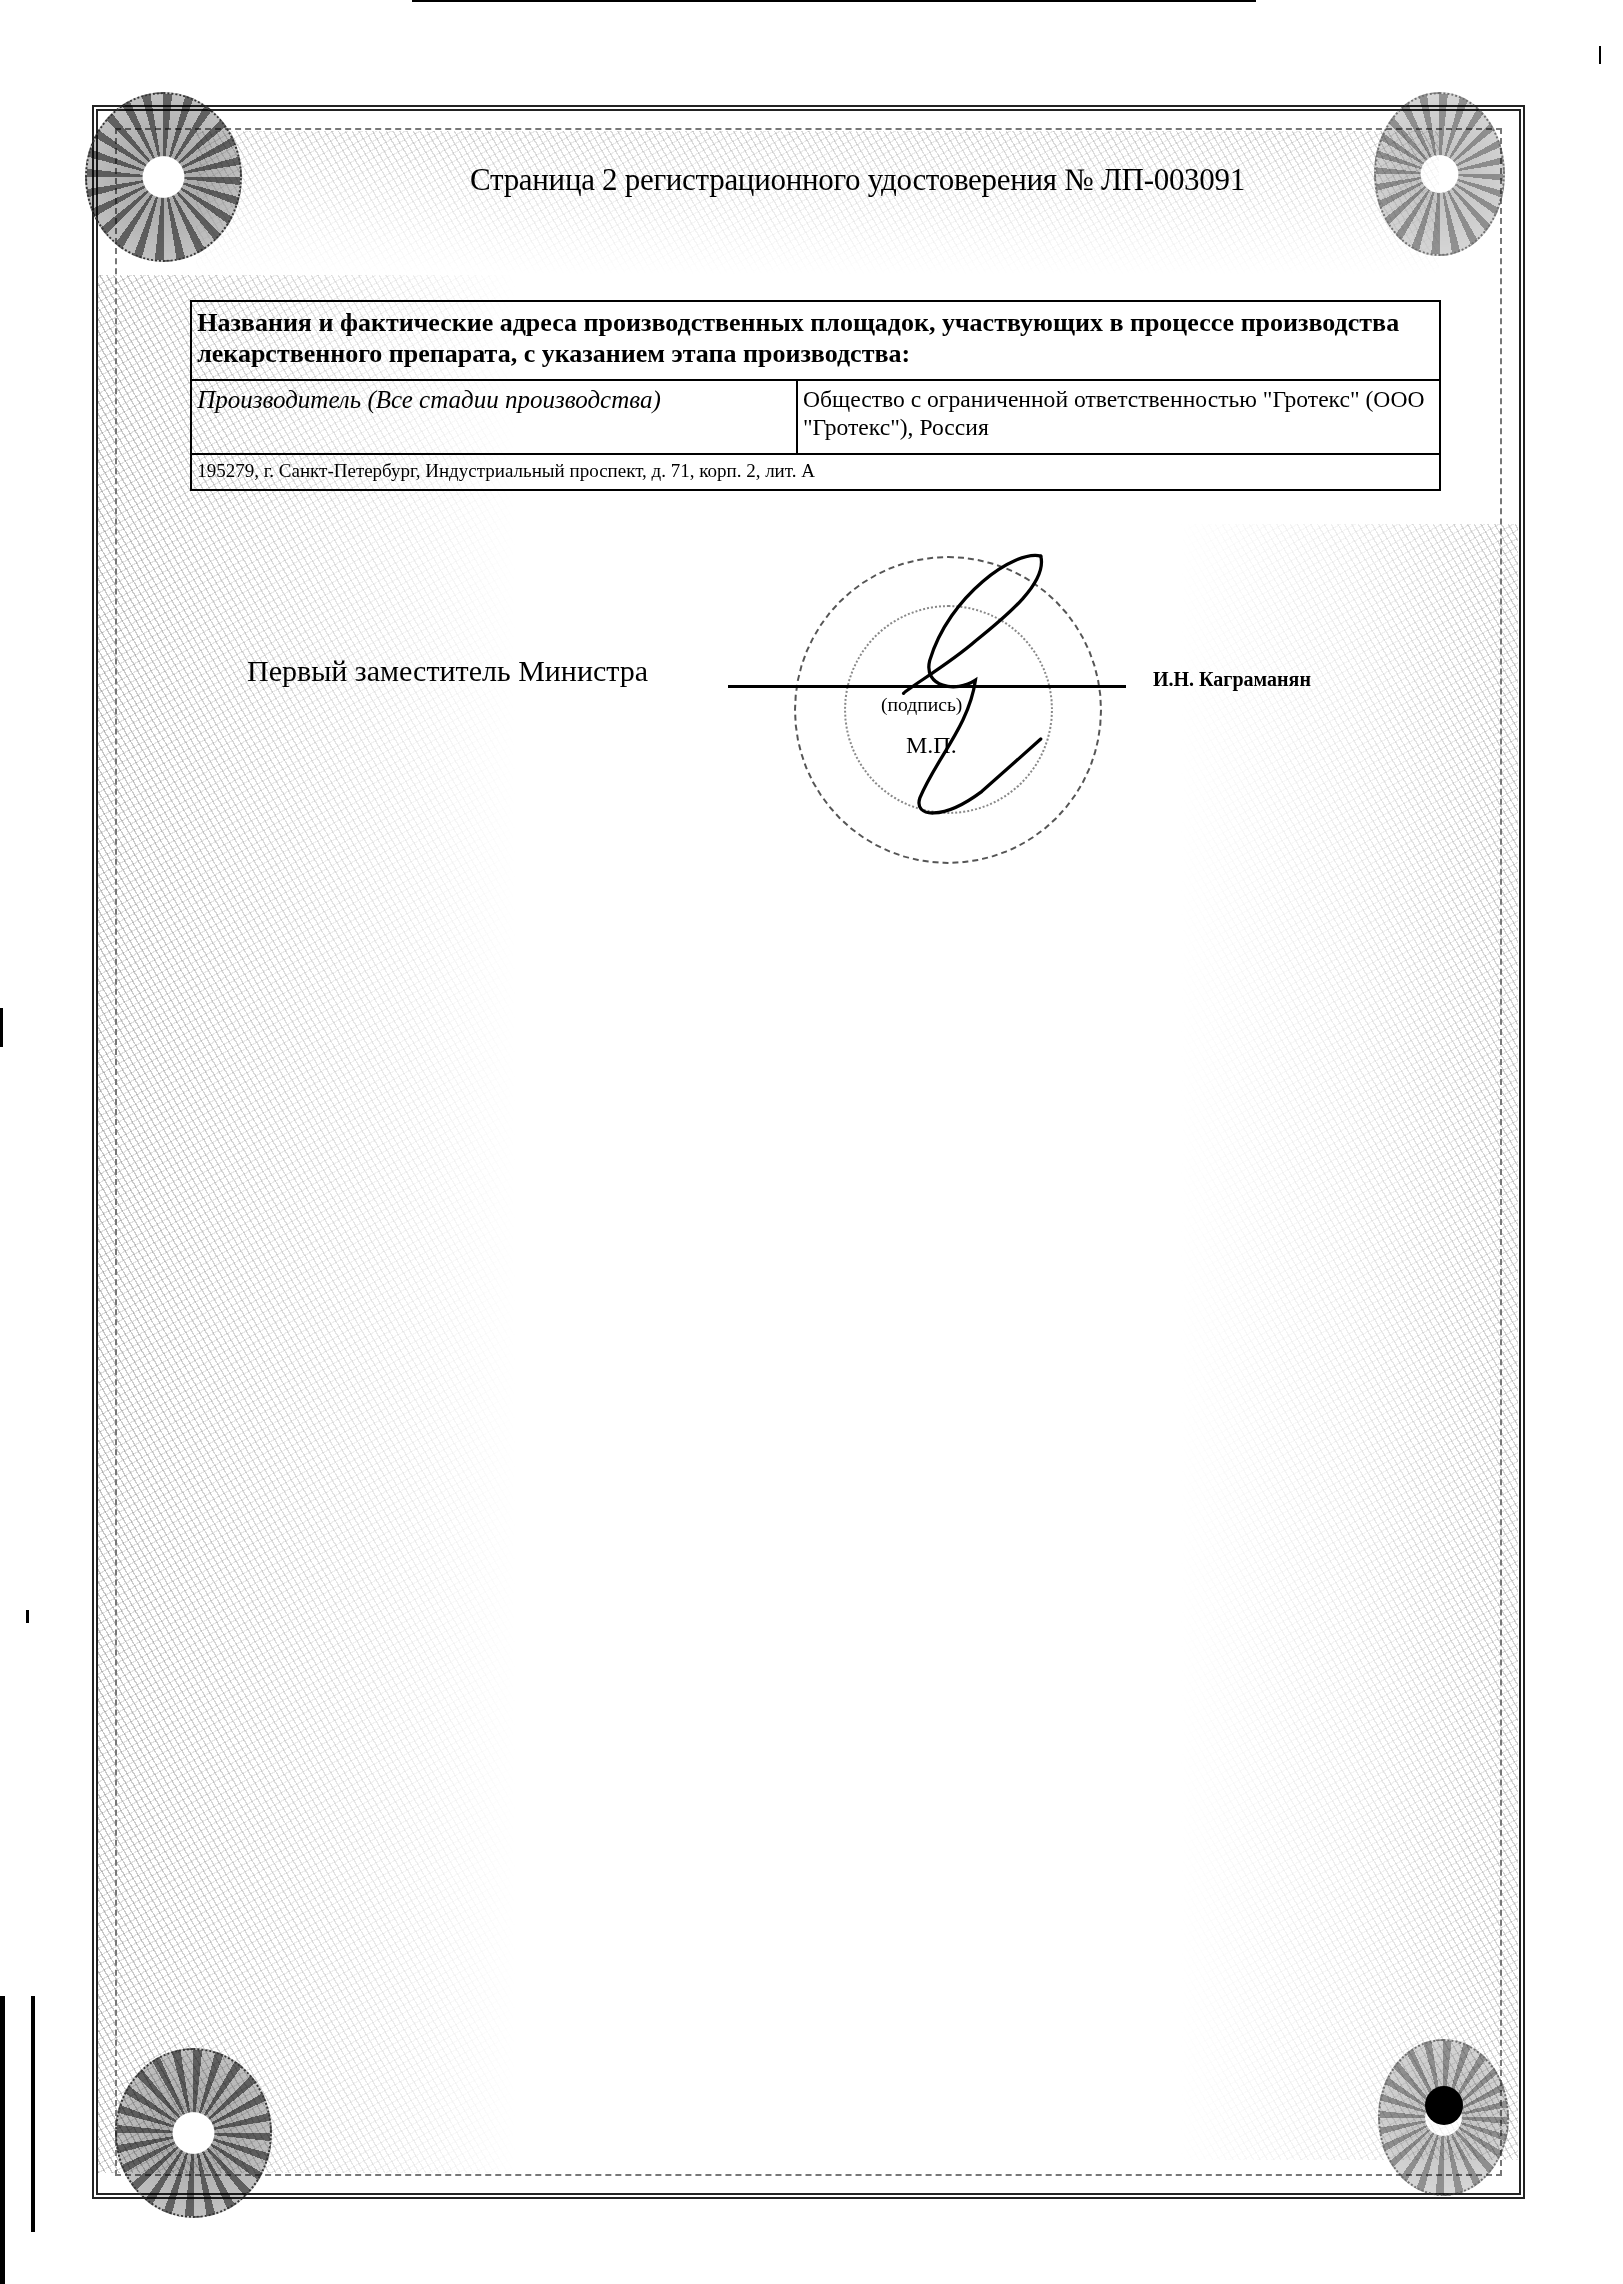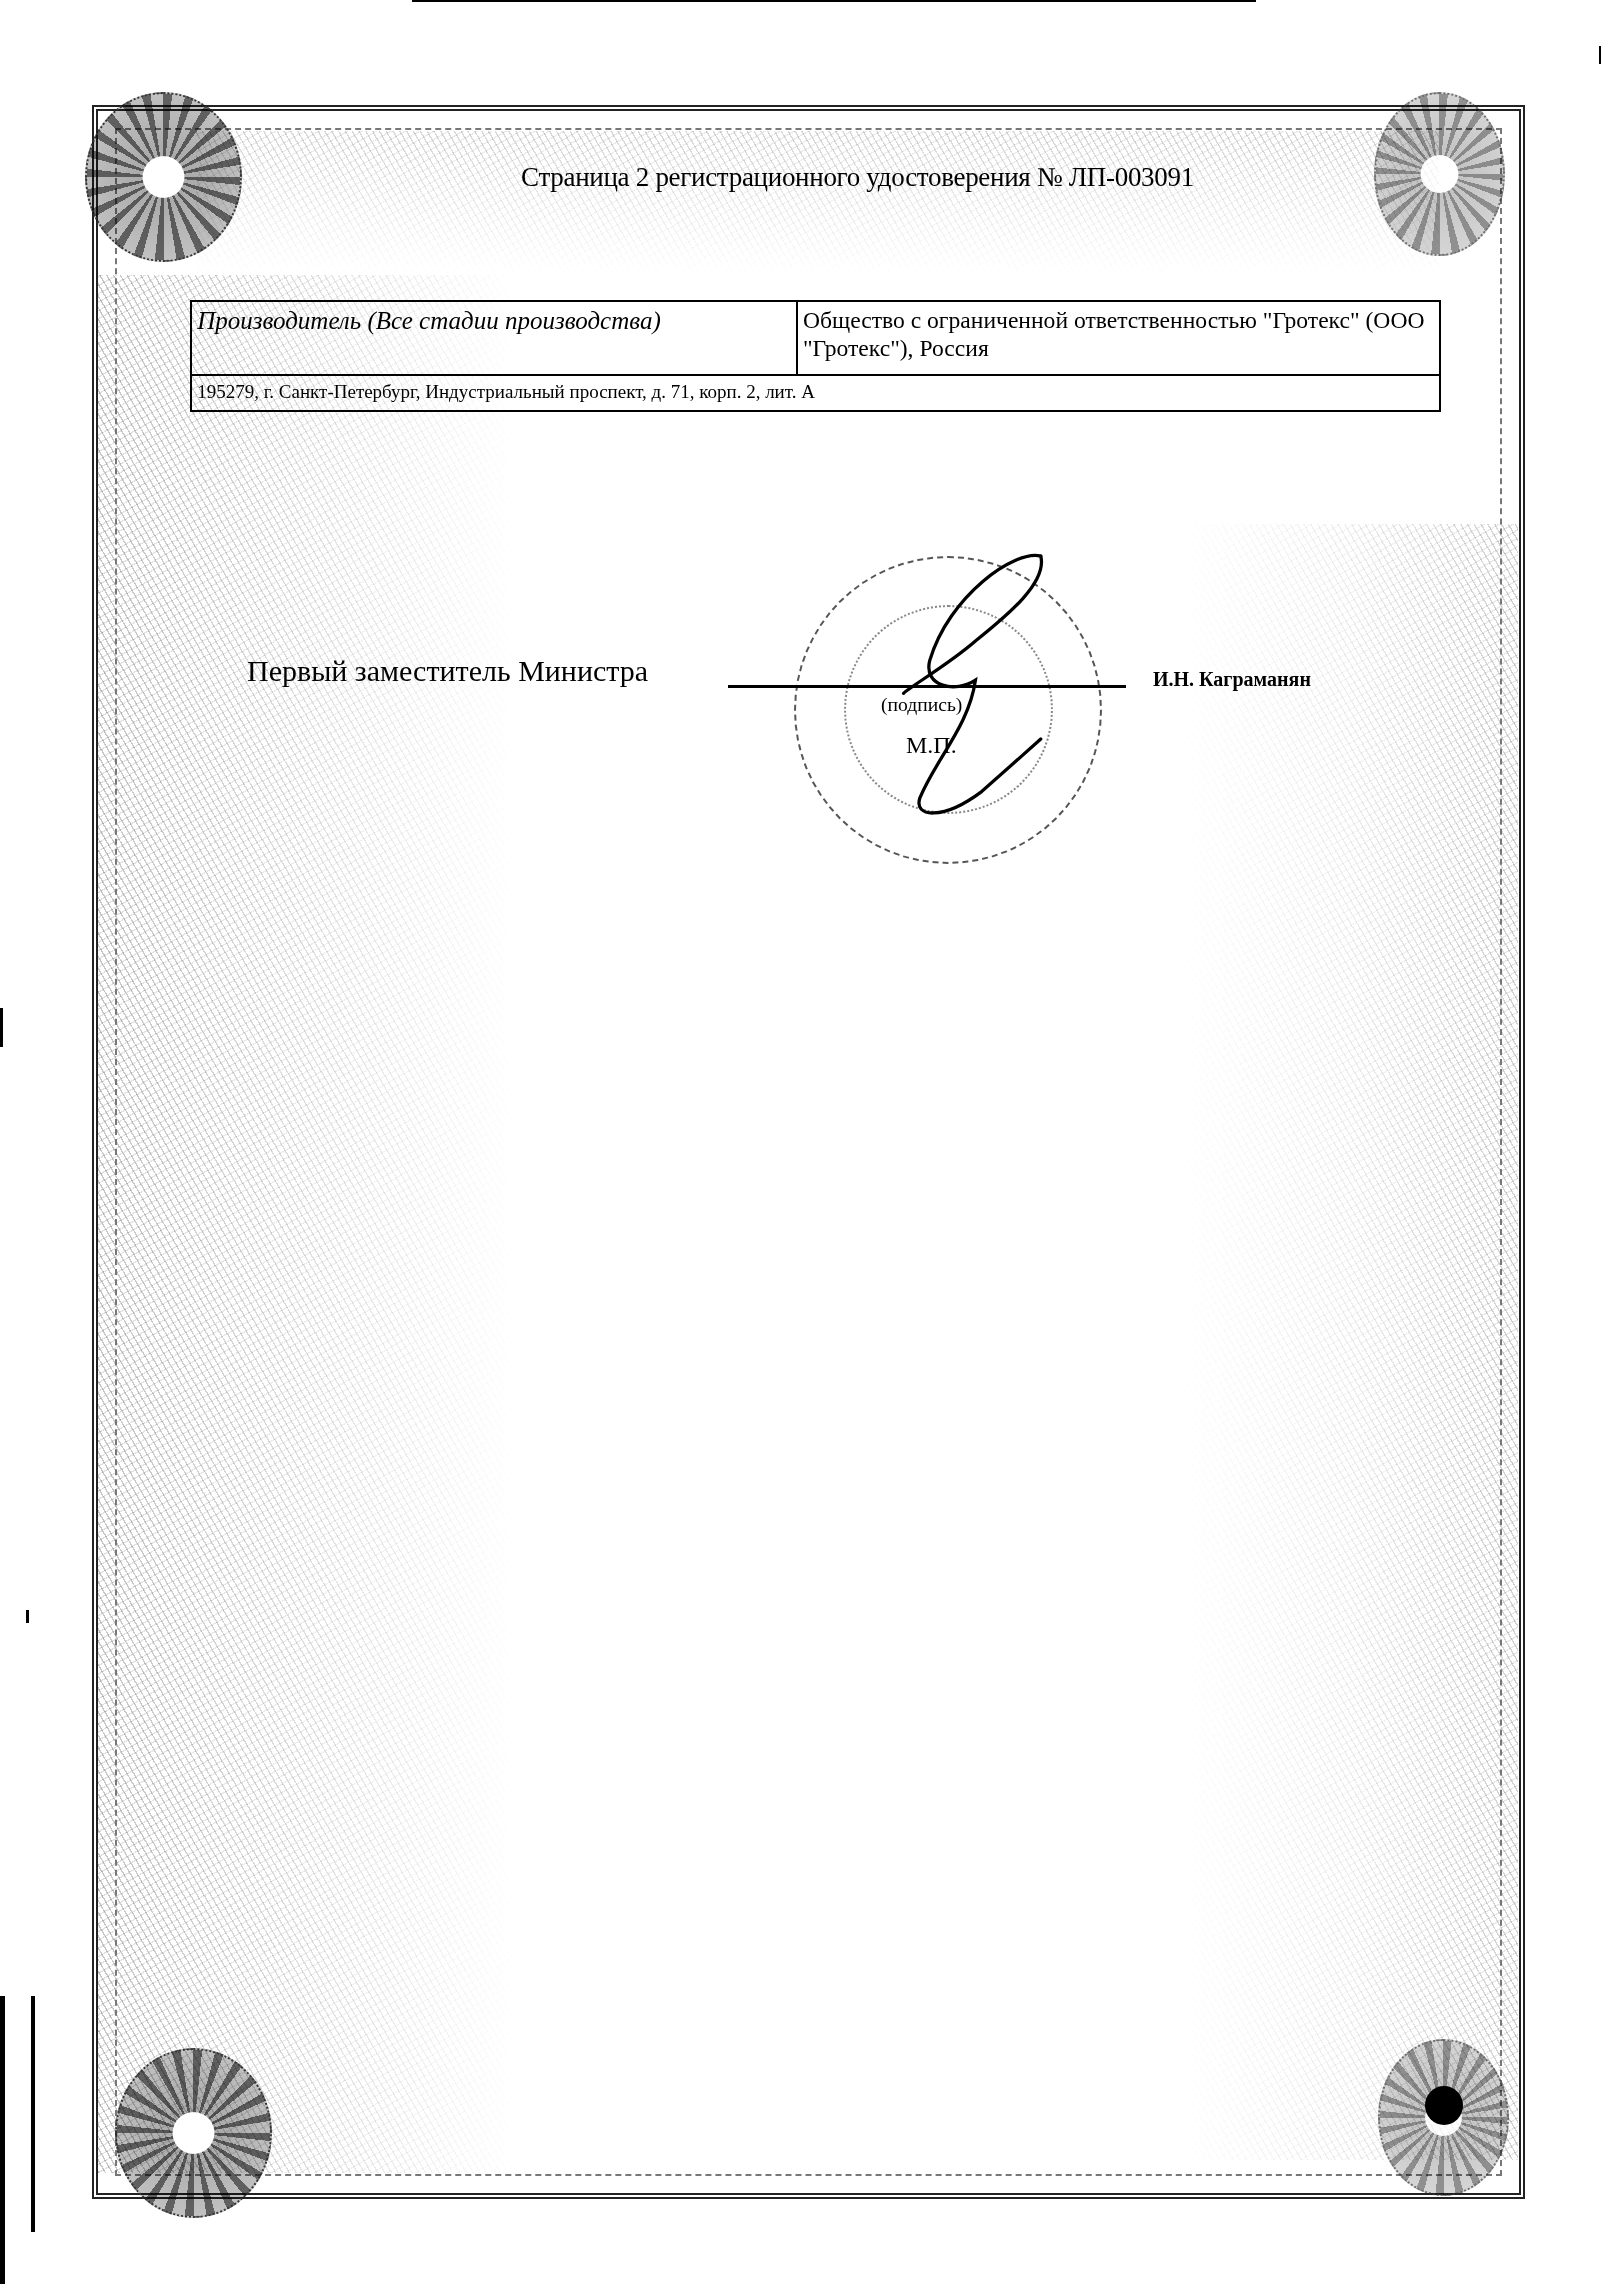--- a/index.html
+++ b/index.html
@@ -52,21 +52,21 @@
   .rosette-bl { left: 115px; top: 2048px; }
   .rosette-br { left: 1378px; top: 2039px; width: 131px; height: 157px; opacity: 0.7; }
   .rosette-dot {
     position: absolute; left: 1425px; top: 2086px; width: 38px; height: 39px;
     border-radius: 50%; background: #000;
   }
 
   
   .page-header {
     position: absolute; left: 0; width: 1623px; top: 162px; text-align: center;
-    font-size: 27px; letter-spacing: -0.3px;
+    font-size: 31px; letter-spacing: -0.3px;
   }
   .page-header span { padding-left: 92px; }
 
   
   .info-table {
     position: absolute; left: 190px; top: 300px; width: 1251px;
     border-collapse: collapse; font-size: 25px; line-height: 1.2;
   }
   .info-table td { border: 2px solid #000; padding: 3.9px 5.2px; vertical-align: top; }
   .info-table .title-cell { font-weight: bold; font-size: 26px; padding: 5.2px 5.2px 9.2px; }
@@ -120,20 +120,23 @@
 <div class="rosette rosette-bl"></div>
 <div class="rosette rosette-br"></div>
 <div class="rosette-dot"></div>
 
 <div class="page-header">
   <span>Страница  2 регистрационного удостоверения № ЛП-003091</span>
 </div>
 
 <table class="info-table">
   <tbody>
+      <tr>
+    <td class="title-cell" colspan="2">Названия и фактические адреса производственных площадок, участвующих в процессе производства лекарственного препарата, с указанием этапа производства:</td>
+  </tr>
   <tr>
     <td class="role-cell">Производитель (Все стадии производства)</td>
     <td class="company-cell">Общество с ограниченной ответственностью "Гротекс" (ООО "Гротекс"), Россия</td>
   </tr>
   <tr>
     <td class="addr-cell" colspan="2">195279, г. Санкт-Петербург, Индустриальный проспект, д. 71, корп. 2, лит. А</td>
   </tr>
 </tbody>
   </table>
 

